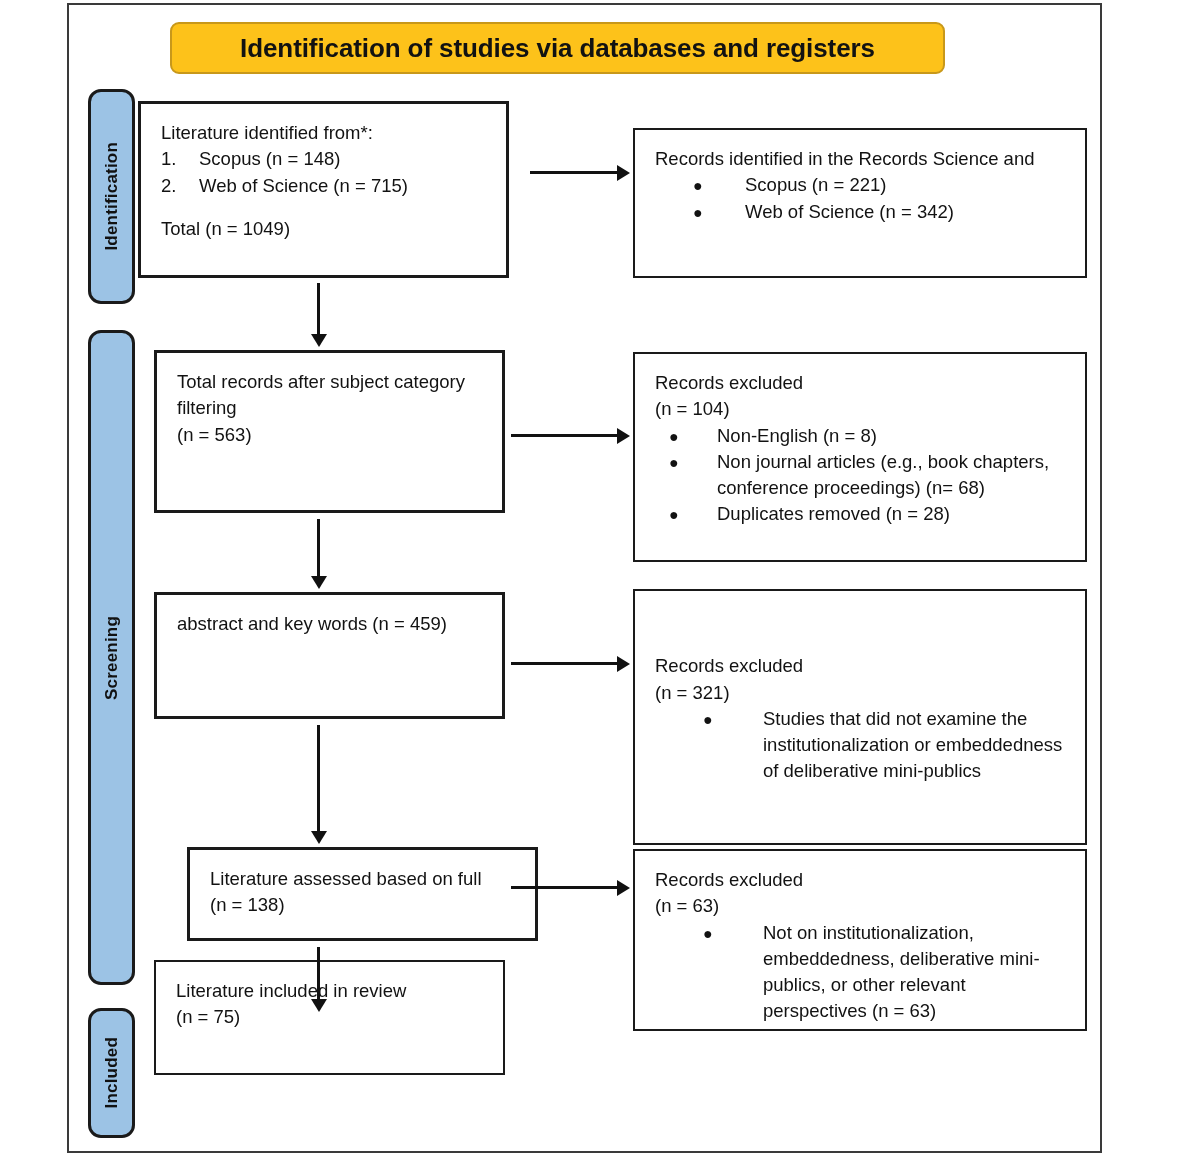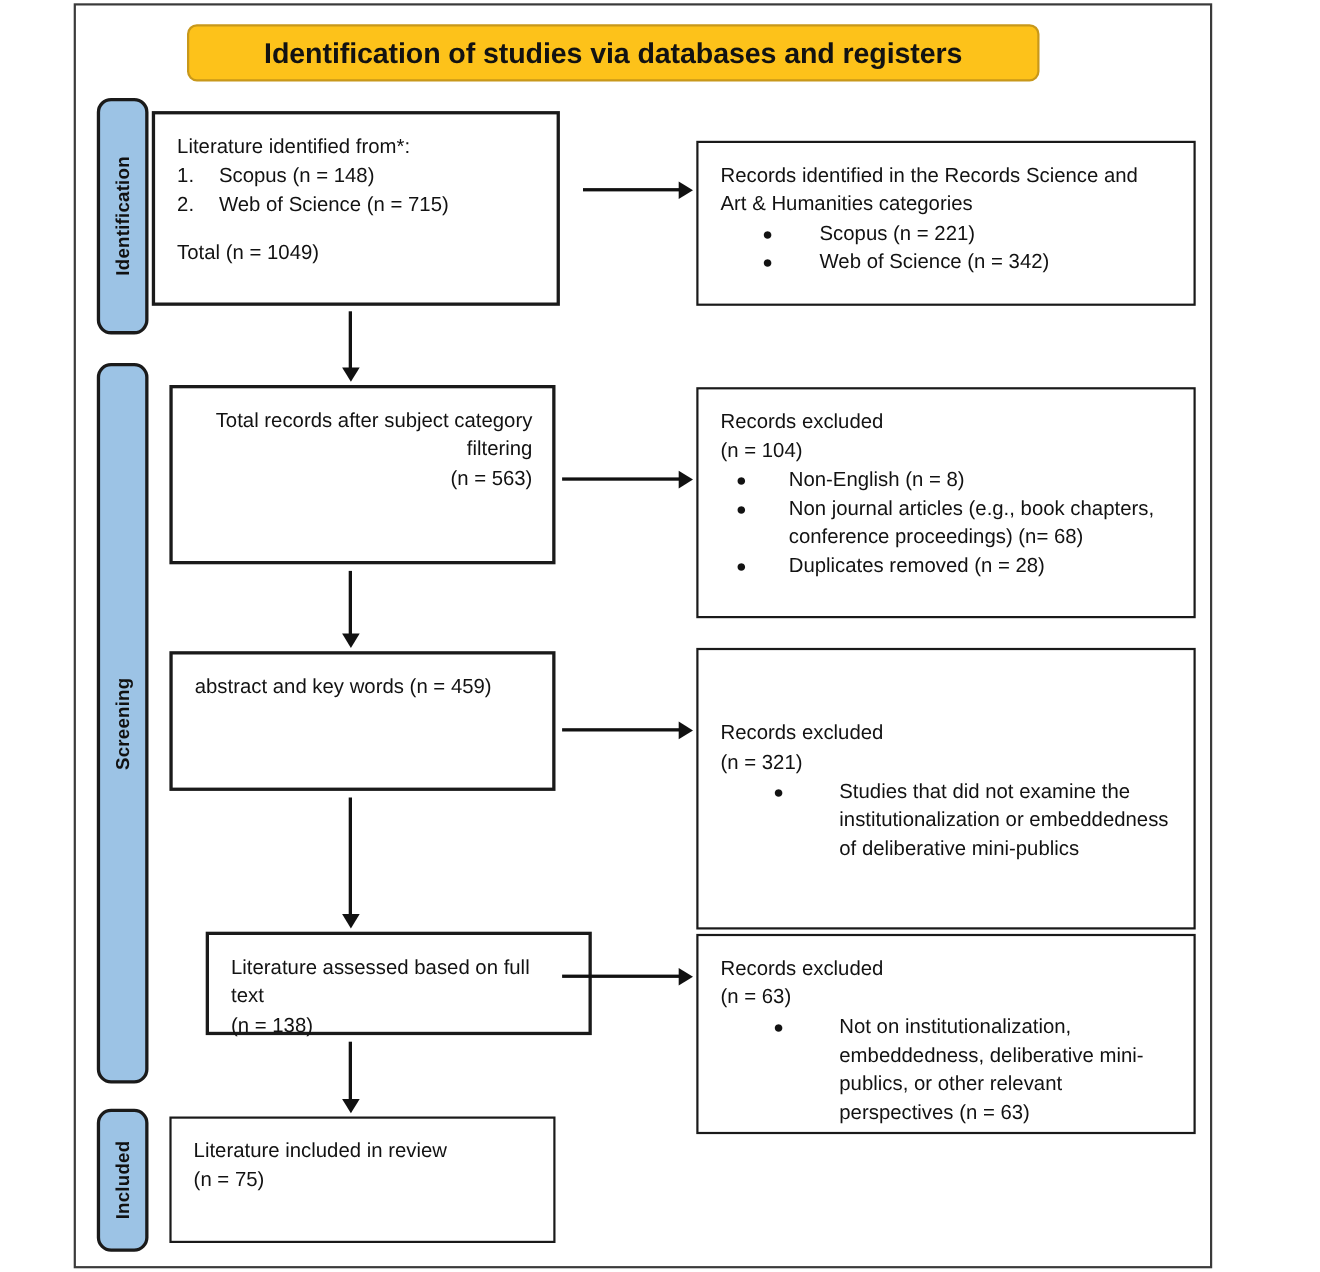--- a/index.html
+++ b/index.html
@@ -131,27 +131,27 @@
   ul.bullet-list li .btext { flex: 1 1 auto; }
 
   
   ul.indent-1 li .bullet { width: 52px; margin-left: 38px; }
   ul.indent-2 li .bullet { width: 48px; margin-left: 14px; }
   ul.indent-3 li .bullet { width: 60px; margin-left: 48px; }
 
   
   .box-src       { left: 138px;  top: 101px; width: 371px; height: 177px; }
   .box-cat       { left: 633px;  top: 128px; width: 454px; height: 150px; }
-  .box-total     { left: 154px;  top: 350px; width: 351px; height: 163px; text-align: right; }
+  .box-total     { left: 154px;  top: 350px; width: 351px; height: 163px; }
   .box-excl1     { left: 633px;  top: 352px; width: 454px; height: 210px; }
   .box-assess1   { left: 154px;  top: 592px; width: 351px; height: 127px; }
   .box-excl2     { left: 633px;  top: 589px; width: 454px; height: 256px; }
   .box-assess2   { left: 154px;  top: 847px; width: 351px; height: 94px; margin-left: 33px; }
   .box-excl3     { left: 633px;  top: 849px; width: 454px; height: 182px; }
-  .box-included  { left: 154px;  top: 1015px; width: 351px; height: 115px; }
+  .box-included  { left: 154px;  top: 960px; width: 351px; height: 115px; }
 
   
   .arrow-v {
     position: absolute;
     width: 3px;
     background: #111111;
   }
   .arrow-v::after {
     content: "";
     position: absolute;
@@ -222,21 +222,20 @@
         <span class="num">2.</span>
         <span>Web of Science (n = 715)</span>
       </li>
     </ol>
     <div class="spacer-line"></div>
     <div class="box-line">Total (n = 1049)</div>
   </div>
 
   <div class="flow-box thin box-cat">
     <div class="box-line">Records identified in the Records Science and</div>
-    <div class="box-line">Art &amp; Humanities categories</div>
     <ul class="bullet-list indent-1">
       <li>
         <span class="bullet">●</span>
         <span class="btext">Scopus (n = 221)</span>
       </li>
       <li>
         <span class="bullet">●</span>
         <span class="btext">Web of Science (n = 342)</span>
       </li>
     </ul>
@@ -277,21 +276,20 @@
     <ul class="bullet-list indent-3">
       <li>
         <span class="bullet">●</span>
         <span class="btext">Studies that did not examine the institutionalization or embeddedness of deliberative mini-publics</span>
       </li>
     </ul>
   </div>
 
   <div class="flow-box box-assess2">
     <div class="box-line">Literature assessed based on full</div>
-    <div class="box-line">text</div>
     <div class="box-line">(n = 138)</div>
   </div>
 
   <div class="flow-box thin box-excl3">
     <div class="box-line">Records excluded</div>
     <div class="box-line">(n = 63)</div>
     <ul class="bullet-list indent-3">
       <li>
         <span class="bullet">●</span>
         <span class="btext">Not on institutionalization, embeddedness, deliberative mini-publics, or other relevant perspectives (n = 63)</span>

